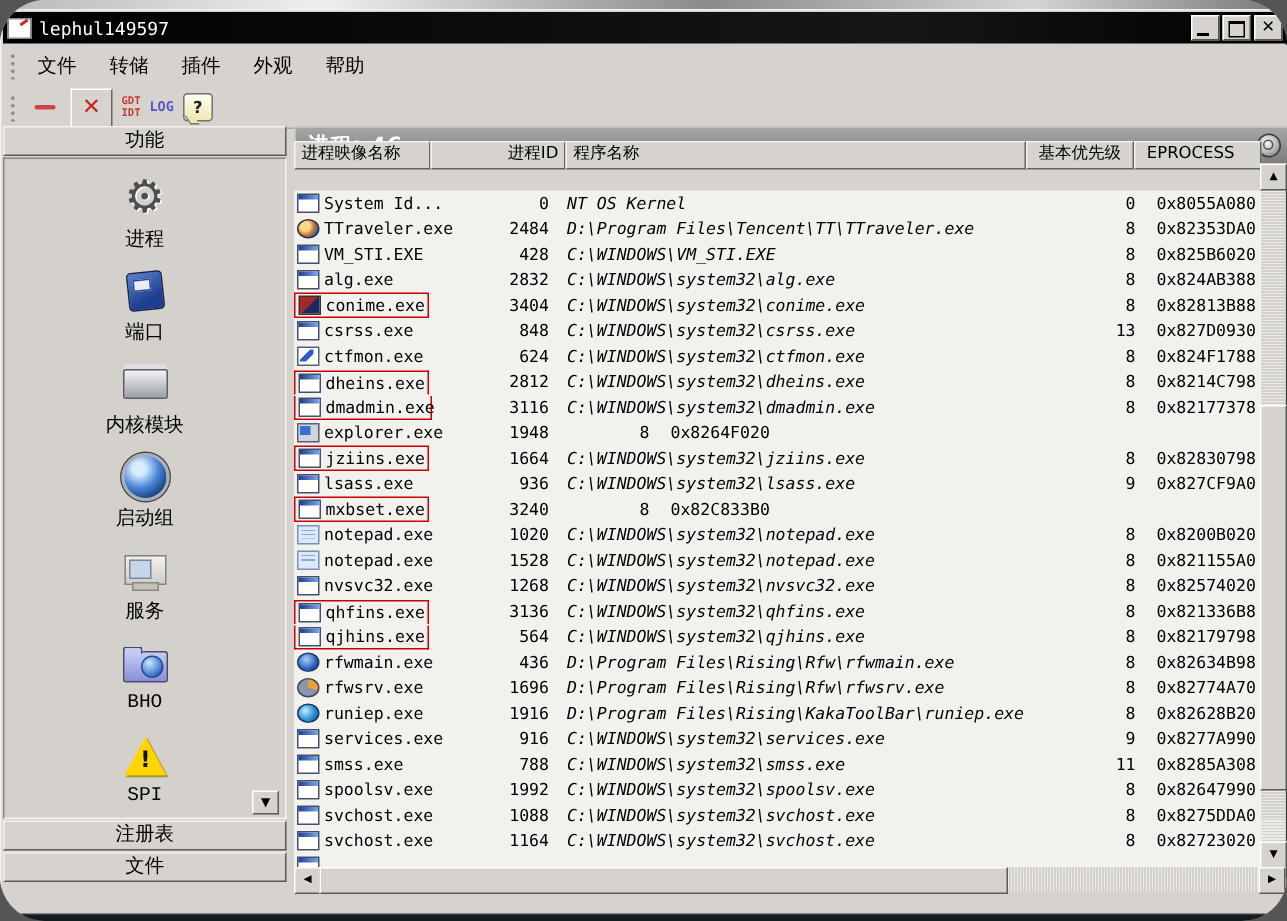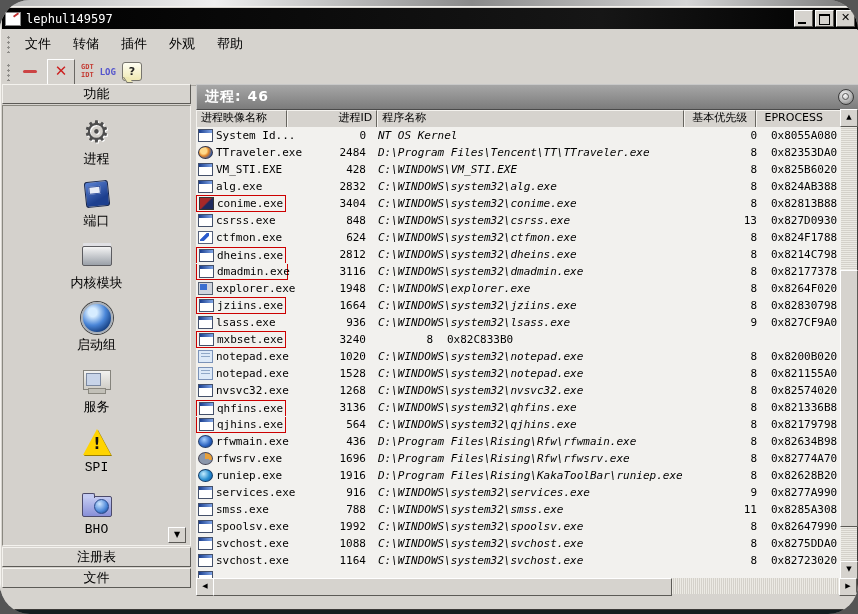--- a/index.html
+++ b/index.html
@@ -78,21 +78,21 @@
     border-color:#fff #5c5a56 #5c5a56 #fff;font-size:8px;line-height:14px;text-align:center;color:#000;}
   
   .panel{left:196px;top:84px;width:661px;height:510px;}
   .panel-header{position:absolute;left:0;top:0;width:661px;height:24px;
     background:linear-gradient(#a6a6a6,#7c7c7c);border:1px solid;border-color:#c8c8c8 #4a4a4a #4a4a4a #c8c8c8;
     display:flex;align-items:center;}
   .panel-title{color:#fff;font-size:14px;font-weight:bold;margin-left:8px;letter-spacing:1px;}
   .badge-icon{position:absolute;right:4px;top:4px;width:14px;height:14px;border-radius:50%;border:1px solid #3a3a3a;
     background:radial-gradient(circle at 40% 35%,#fafafa,#b4b4b4 55%,#6e6e6e);}
   .badge-icon::after{content:"";position:absolute;left:3px;top:3px;width:5px;height:5px;border-radius:50%;border:1px solid #555;}
-  .colheader{position:absolute;left:0;top:26px;width:645px;height:17px;display:flex;}
+  .colheader{position:absolute;left:0;top:10px;width:645px;height:17px;display:flex;}
   .hcell{background:#d6d3ce;border:1px solid;border-color:#f4f2ee #66645e #66645e #f4f2ee;
     height:17px;font-size:11px;line-height:14px;padding:0 4px;white-space:nowrap;overflow:hidden;color:#000;}
   .hc0{width:88px;}.hc1{width:88px;text-align:right;}.hc2{width:324px;}
   .hc3{width:67px;text-align:center;}.hc4{width:78px;padding-left:8px;}
   .tbody{position:absolute;left:0;top:43px;width:645px;height:451px;background:#f2f1ee;overflow:hidden;
     font-family:"DejaVu Sans Mono",monospace;font-size:11px;color:#000;}
   .trow{display:flex;height:17px;line-height:17px;white-space:nowrap;}
   .cell{overflow:hidden;}
   .c0{width:88px;overflow:visible;display:flex;align-items:center;}
   .c1{width:88px;text-align:right;padding-right:6px;box-sizing:border-box;}
@@ -226,29 +226,29 @@
           <span class="sb-label">启动组</span>
         </div>
         <div class="sb-item">
           <span class="sb-icon">
             <span class="monitor-icon"></span>
           </span>
           <span class="sb-label">服务</span>
         </div>
         <div class="sb-item">
           <span class="sb-icon">
+            <span class="folder-icon"></span>
+          </span>
+          <span class="sb-label">BHO</span>
+        </div>
+        <div class="sb-item">
+          <span class="sb-icon">
             <span class="warning-icon"></span>
           </span>
           <span class="sb-label">SPI</span>
-        </div>
-        <div class="sb-item">
-          <span class="sb-icon">
-            <span class="folder-icon"></span>
-          </span>
-          <span class="sb-label">BHO</span>
         </div>
       </div>
   </div>
   <div class="abs sb-scroll-btn">▼</div>
   <div class="abs side-btn" style="top:547px;">
     <span>注册表</span>
   </div>
   <div class="abs side-btn" style="top:568px;">
     <span>文件</span>
   </div>
@@ -375,21 +375,20 @@
           <div class="cell c4">0x82177378</div>
         </div>
         <div class="trow">
           <div class="cell c0">
             <span class="nwrap">
               <i class="ricon explorer-icon"></i>
               <span class="ntxt">explorer.exe</span>
             </span>
           </div>
           <div class="cell c1">1948</div>
-          <div class="cell c2">C:\WINDOWS\explorer.exe</div>
           <div class="cell c3">8</div>
           <div class="cell c4">0x8264F020</div>
         </div>
         <div class="trow">
           <div class="cell c0">
             <span class="nwrap mk-single">
               <i class="ricon window-icon"></i>
               <span class="ntxt">jziins.exe</span>
             </span>
           </div>

